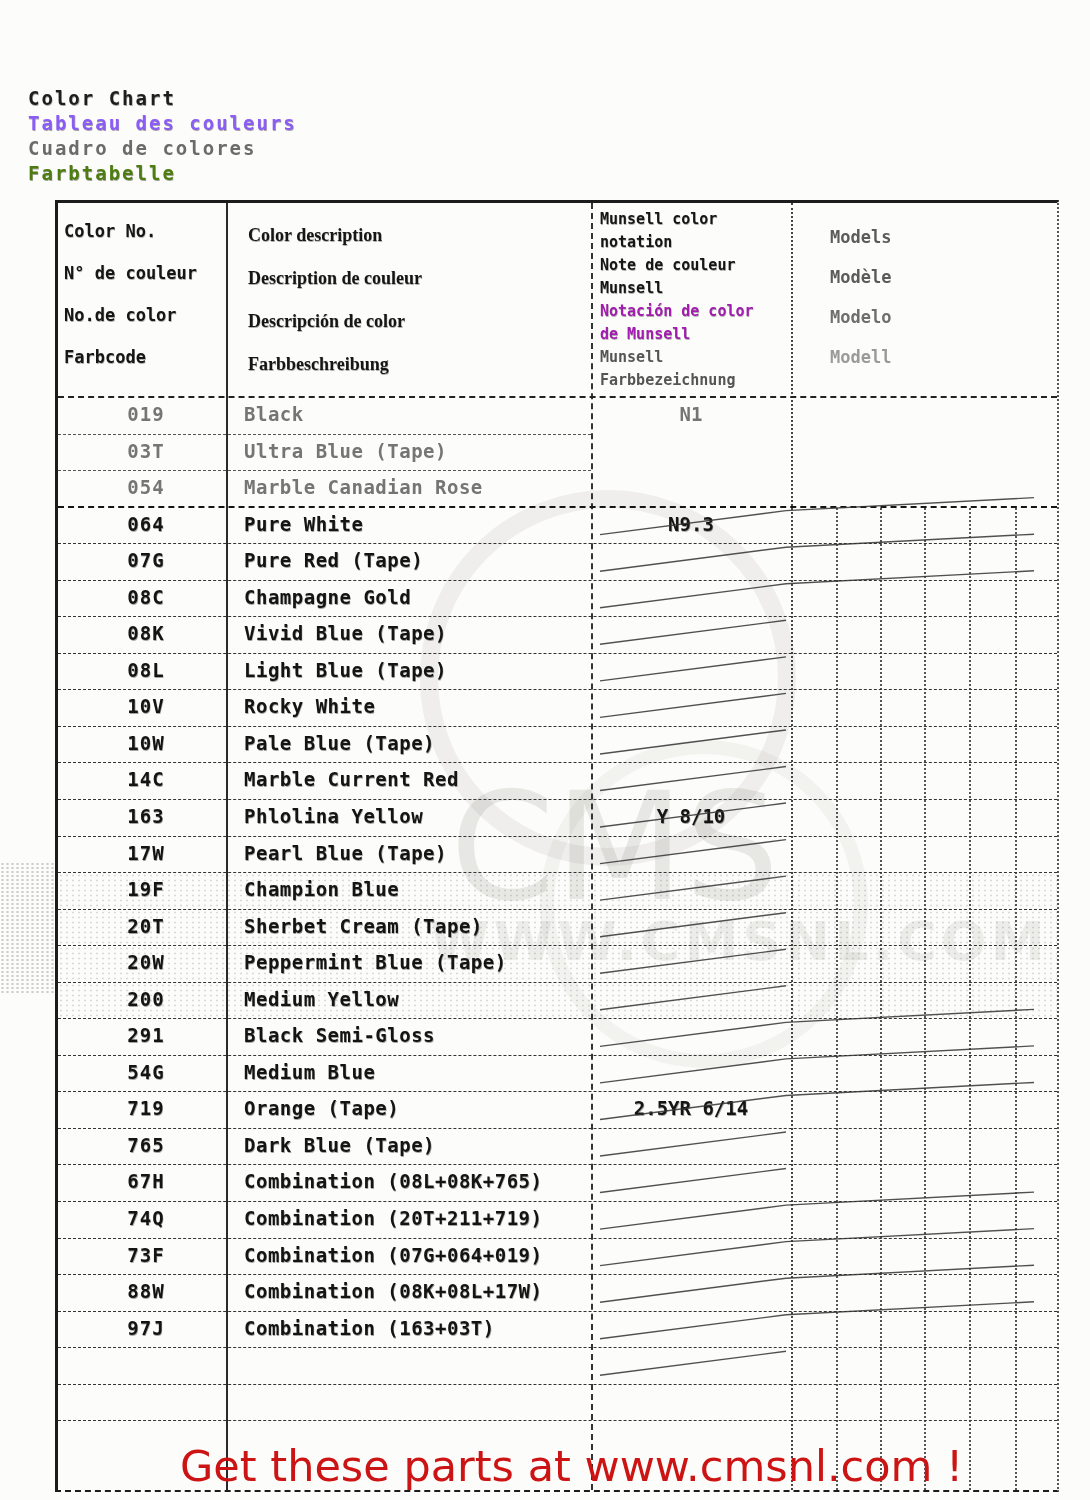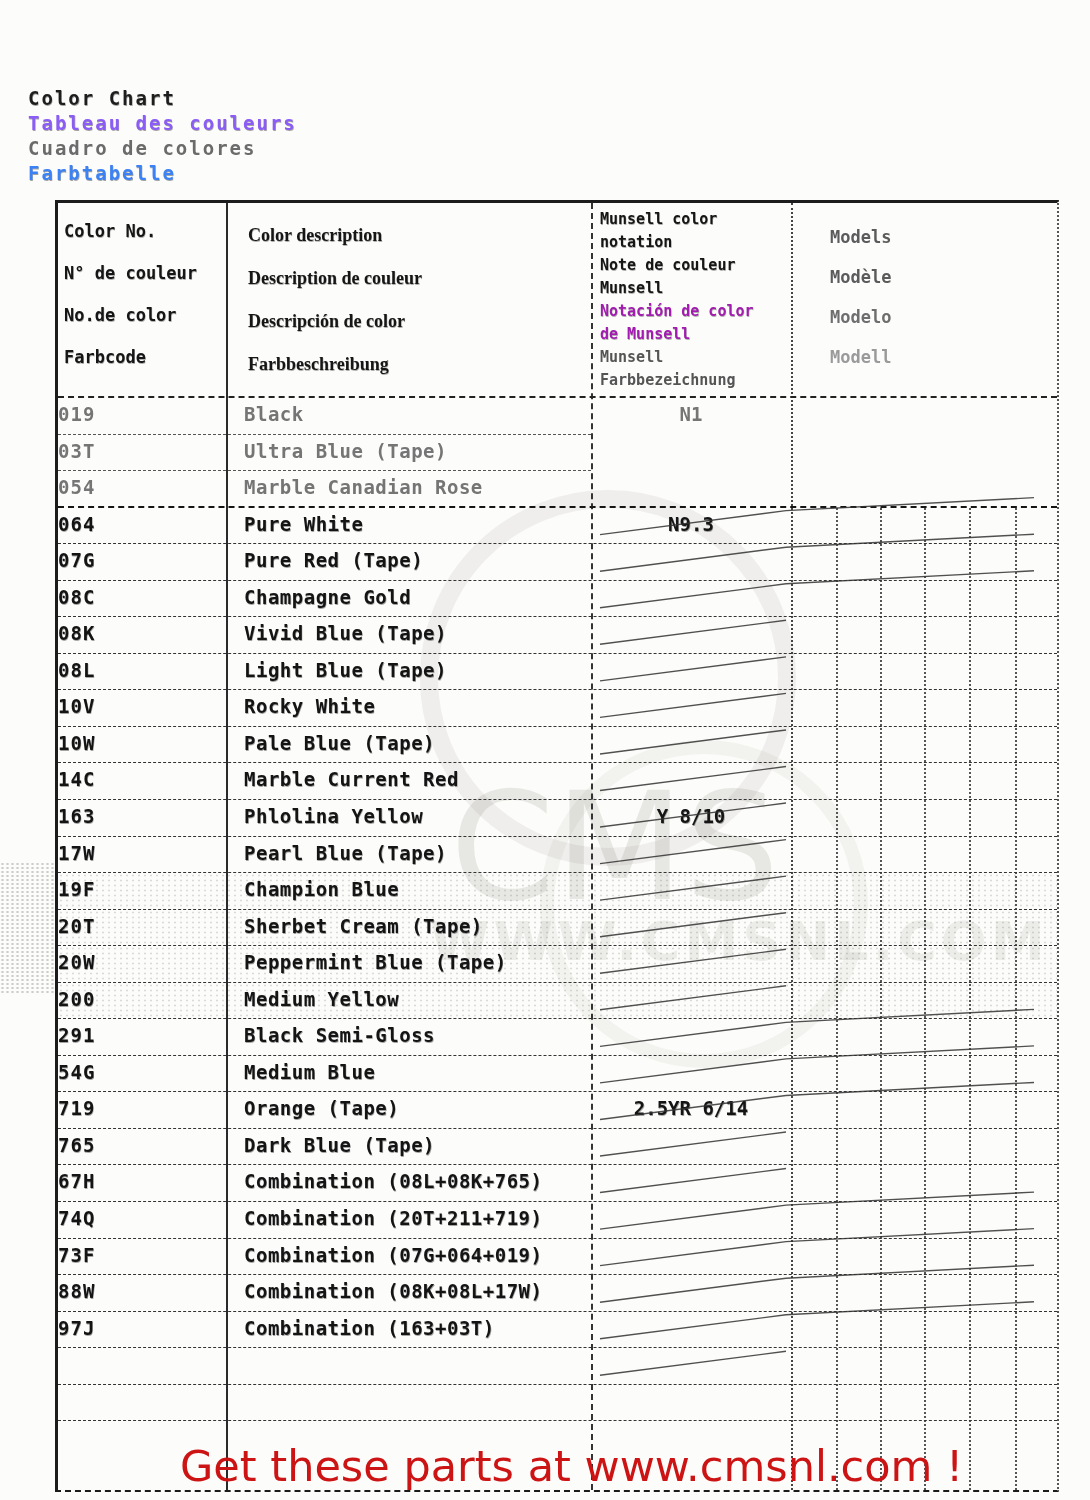--- a/index.html
+++ b/index.html
@@ -15,21 +15,21 @@
     font-size:31px; color:#8a8a8a; letter-spacing:3px;
   }
   .heading-block{ position:absolute; left:28px; top:76px;margin-top:10px; }
   .heading-line{
     font-size:19px; font-weight:bold; color:#1e1e1e;
     letter-spacing:2px; line-height:25px;
     text-shadow:0.6px 0.6px 0 rgba(0,0,0,0.35);
   }
   .heading-line.l2{ color:#8b5cf6; }
   .heading-line.l3{ color:#6b6b6b; text-shadow:none; }
-  .heading-line.l4{ color:#3b82f6; }
+  .heading-line.l4{ color:#4d7c0f; }
 
   
   .watermark{ position:absolute; z-index:0; pointer-events:none; }
   .wm-circle1{ left:420px; top:490px; width:340px; height:340px;
     border:18px solid rgba(125,122,115,0.10); border-radius:50%; }
   .wm-circle2{ left:540px; top:740px; width:300px; height:300px;
     border:14px solid rgba(125,122,115,0.08); border-radius:50%; }
   .wm-cms{ left:450px; top:760px; font-family:"DejaVu Sans", sans-serif;
     font-weight:normal; font-size:150px; color:rgba(125,122,115,0.16); }
   .wm-url{ left:430px; top:910px; font-family:"DejaVu Sans", sans-serif;
@@ -80,21 +80,21 @@
   .row.partial::after{ content:""; position:absolute; left:0; bottom:0; width:533px;
         border-bottom:1px dashed #555; }
   .row.strong{ border-bottom:2px dashed #151515; }
   .row.last{ border-bottom:none; }
   .row.speckle{
     background-image:radial-gradient(rgba(100,95,88,0.22) 1px, rgba(0,0,0,0) 1.4px);
     background-size:6px 5px;
   }
   .cell{ font-weight:bold; font-size:19px; color:#141414;
          text-shadow:0.6px 0.6px 0 rgba(0,0,0,0.35); white-space:nowrap; }
-  .cell.code{ position:absolute; left:0; width:176px; top:5px; letter-spacing:1px; }
+  .cell.code{ position:absolute; left:0; width:176px; top:5px; text-align:center; letter-spacing:1px; }
   .cell.desc{ position:absolute; left:186px; top:5px; letter-spacing:0.5px; }
   .cell.munsell{ position:absolute; left:533px; width:200px; top:5px; text-align:center; }
   .row.faint .cell{ color:#757575; text-shadow:none; }
 
   
   .leaders{ position:absolute; left:0; top:0; z-index:3; pointer-events:none; }
 
   
   .footer-text{
     position:absolute; left:180px; top:1441px; z-index:4;

